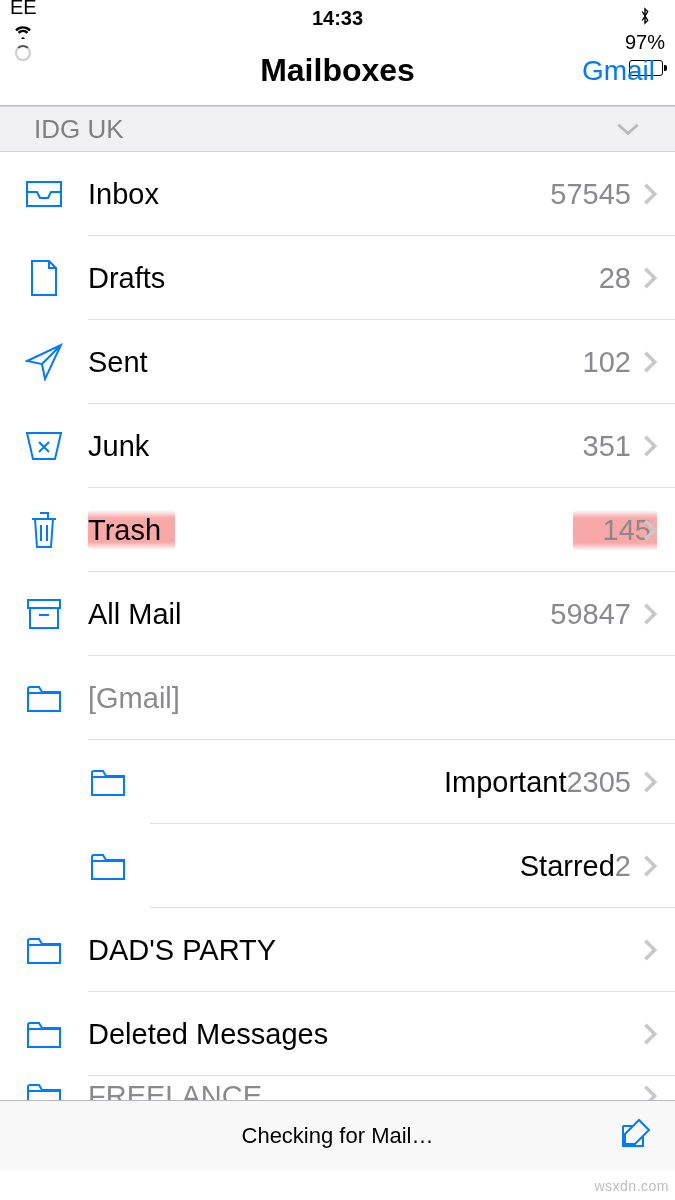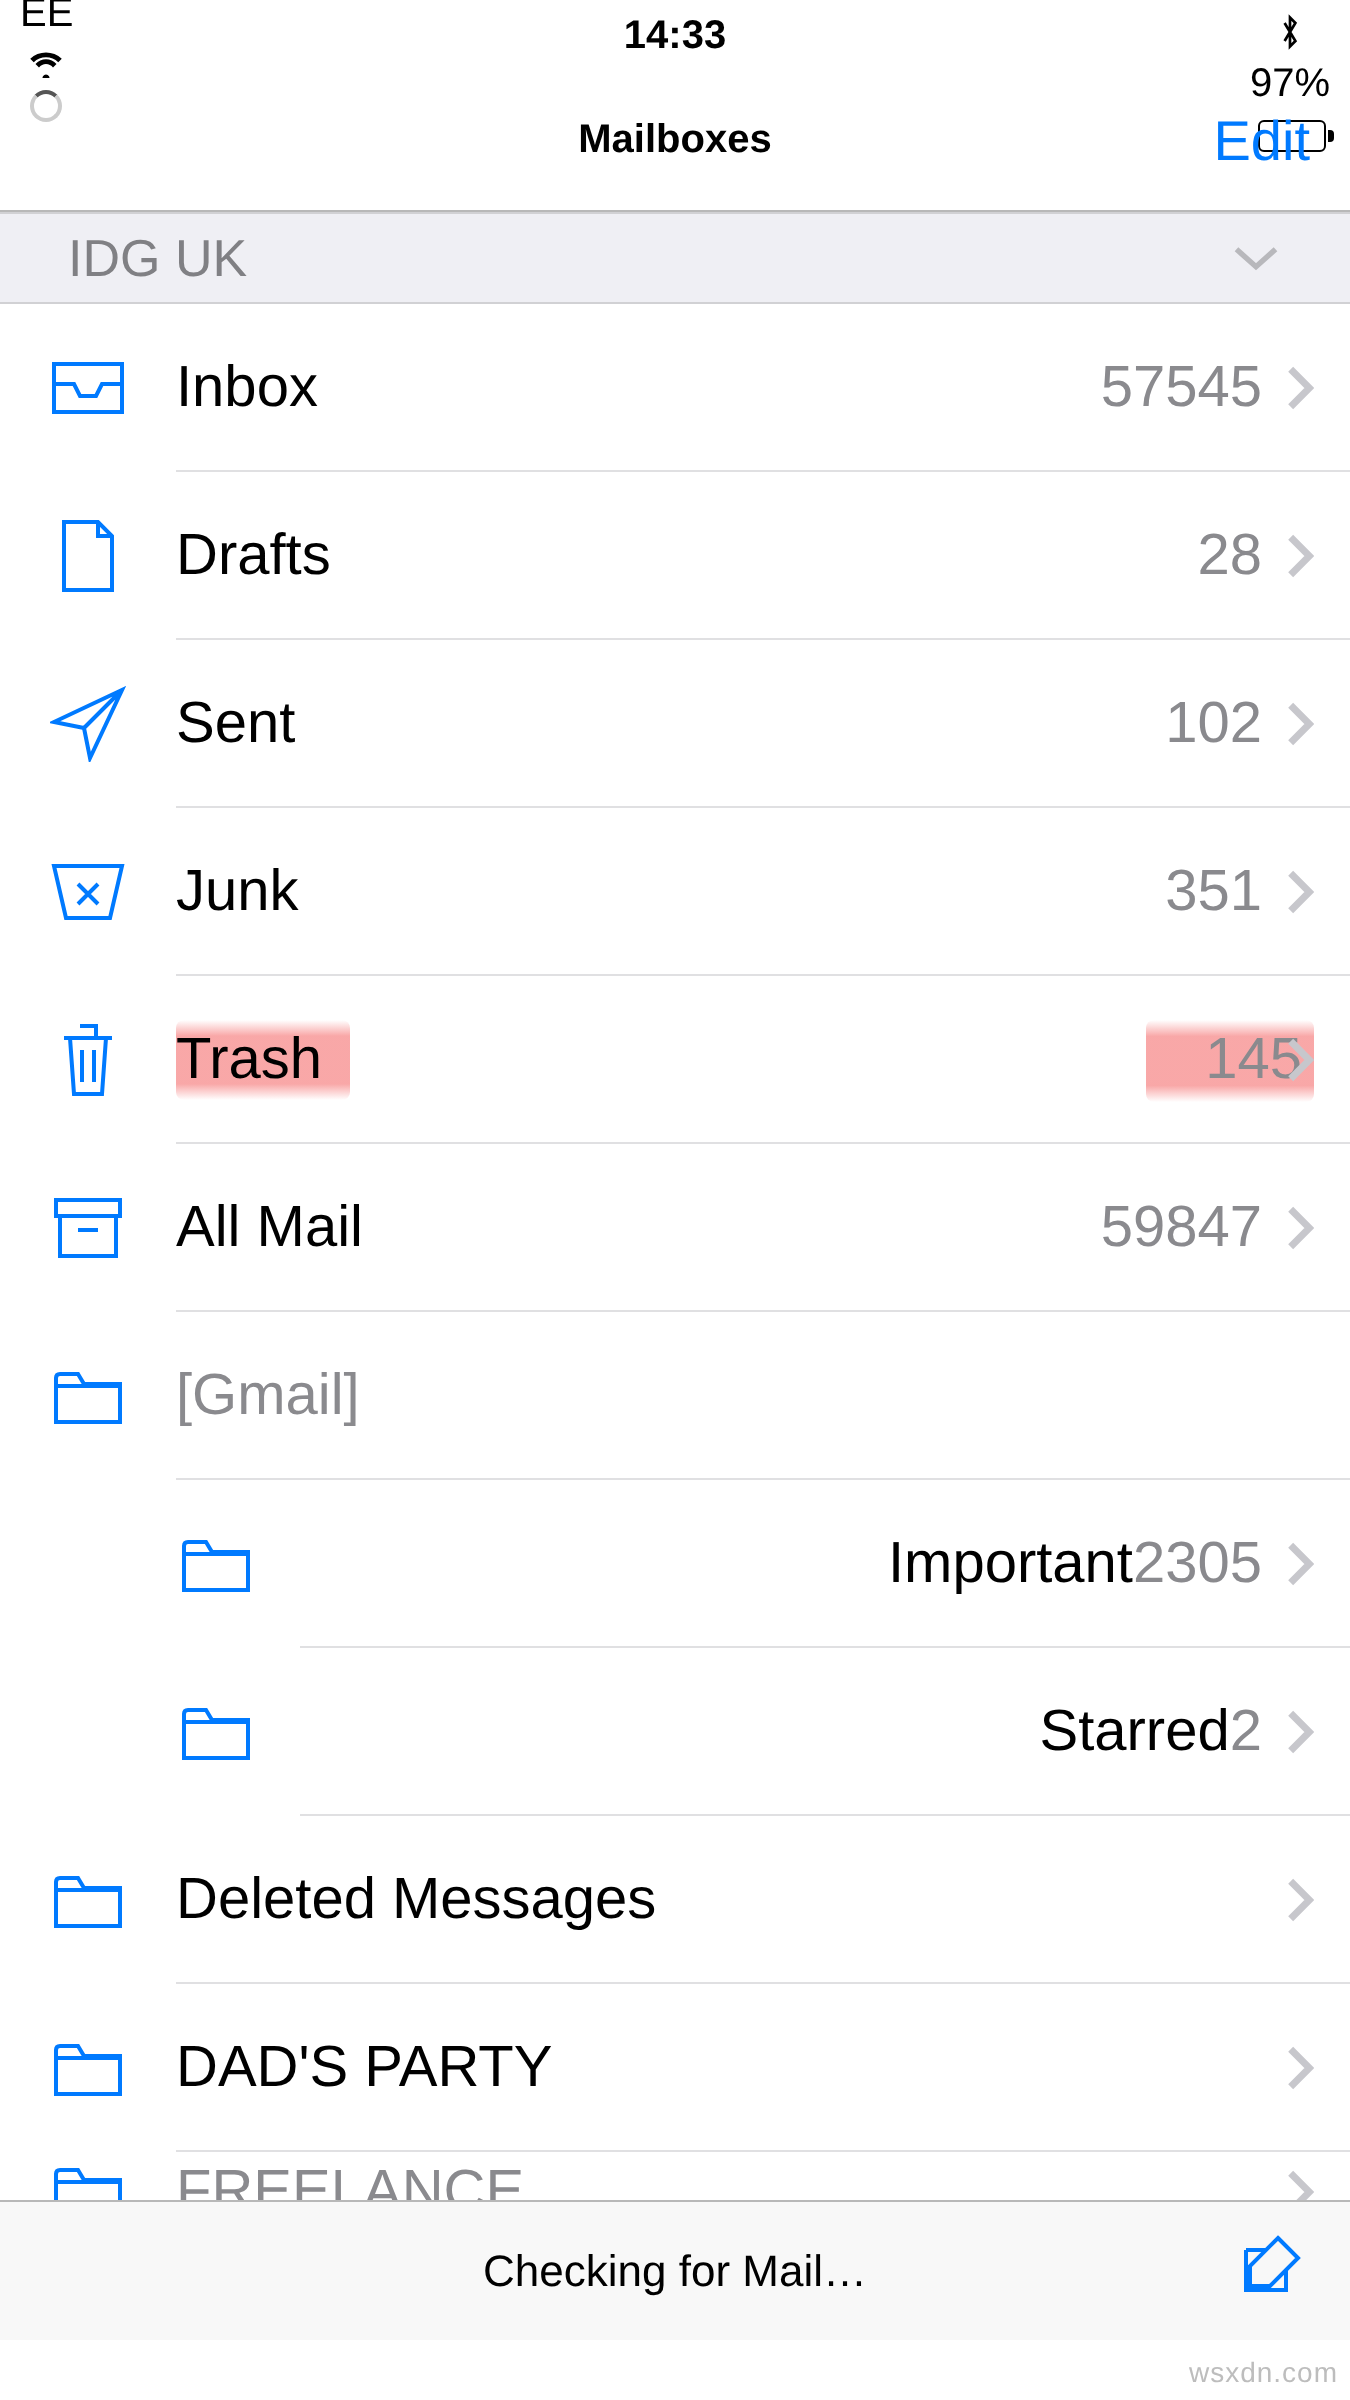--- a/index.html
+++ b/index.html
@@ -44,21 +44,21 @@
 
     
     .nav-header {
       height: 70px;
       position: relative;
       display: flex;
       align-items: center;
       justify-content: center;
       border-bottom: 1px solid #b8b8b8;
     }
-    .nav-title { font-size: 20px; font-weight: 600; }
+    .nav-title { font-size: 32px; font-weight: 600; }
     .nav-edit {
       position: absolute; right: 20px; color: #007aff; font-size: 28px;
     }
 
     
     .section-header {
       background: #efeff4;
       height: 46px;
       display: flex;
       align-items: center;
@@ -172,21 +172,21 @@
     <svg width="12" height="18" viewBox="0 0 12 20">
         <path d="M3 5 L9 15 L6 18 V2 L9 5 L3 15" fill="none" stroke="#000" stroke-width="1.5"></path>
       </svg>
     <span>97%</span>
     <span class="battery"><span class="battery-fill"></span></span>
   </div>
 </div>
 
 <div class="nav-header">
   <div class="nav-title">Mailboxes</div>
-  <div class="nav-edit">Edit</div>
+  <div class="nav-edit">Gmail</div>
 </div>
 
 <div class="section-header">
   <span>IDG UK</span>
   <svg class="chev-down" width="26" height="16" viewBox="0 0 24 14">
       <path d="M3 3 L12 11 L21 3" fill="none" stroke="#b8b8bc" stroke-width="2.5"></path>
     </svg>
 </div>
 
 <div class="list">
@@ -313,34 +313,34 @@
     <div class="separator"></div>
   </div>
 
 
   <div class="row">
     <span class="row-icon">
       <svg width="36" height="30" viewBox="0 0 36 30">
           <path d="M2 6 V28 H34 V9 H16 L13 4 H4 Q2 4 2 6 M2 10 H34" fill="none" stroke="#007aff" stroke-width="2"></path>
         </svg>
     </span>
+    <span class="row-label">DAD'S PARTY</span>
+    <svg class="row-chevron" viewBox="0 0 12 20">
+        <path d="M2 2 L10 10 L2 18" fill="none" stroke="#c7c7cc" stroke-width="3"></path>
+      </svg>
+    <div class="separator"></div>
+  </div>
+
+  <div class="row">
+    <span class="row-icon">
+      <svg width="36" height="30" viewBox="0 0 36 30">
+          <path d="M2 6 V28 H34 V9 H16 L13 4 H4 Q2 4 2 6 M2 10 H34" fill="none" stroke="#007aff" stroke-width="2"></path>
+        </svg>
+    </span>
     <span class="row-label">Deleted Messages</span>
-    <svg class="row-chevron" viewBox="0 0 12 20">
-        <path d="M2 2 L10 10 L2 18" fill="none" stroke="#c7c7cc" stroke-width="3"></path>
-      </svg>
-    <div class="separator"></div>
-  </div>
-
-  <div class="row">
-    <span class="row-icon">
-      <svg width="36" height="30" viewBox="0 0 36 30">
-          <path d="M2 6 V28 H34 V9 H16 L13 4 H4 Q2 4 2 6 M2 10 H34" fill="none" stroke="#007aff" stroke-width="2"></path>
-        </svg>
-    </span>
-    <span class="row-label">DAD'S PARTY</span>
     <svg class="row-chevron" viewBox="0 0 12 20">
         <path d="M2 2 L10 10 L2 18" fill="none" stroke="#c7c7cc" stroke-width="3"></path>
       </svg>
     <div class="separator"></div>
   </div>
 
   <div class="row cutoff">
     <span class="row-icon">
       <svg width="36" height="30" viewBox="0 0 36 30">
           <path d="M2 6 V28 H34 V9 H16 L13 4 H4 Q2 4 2 6 M2 10 H34" fill="none" stroke="#007aff" stroke-width="2"></path>

